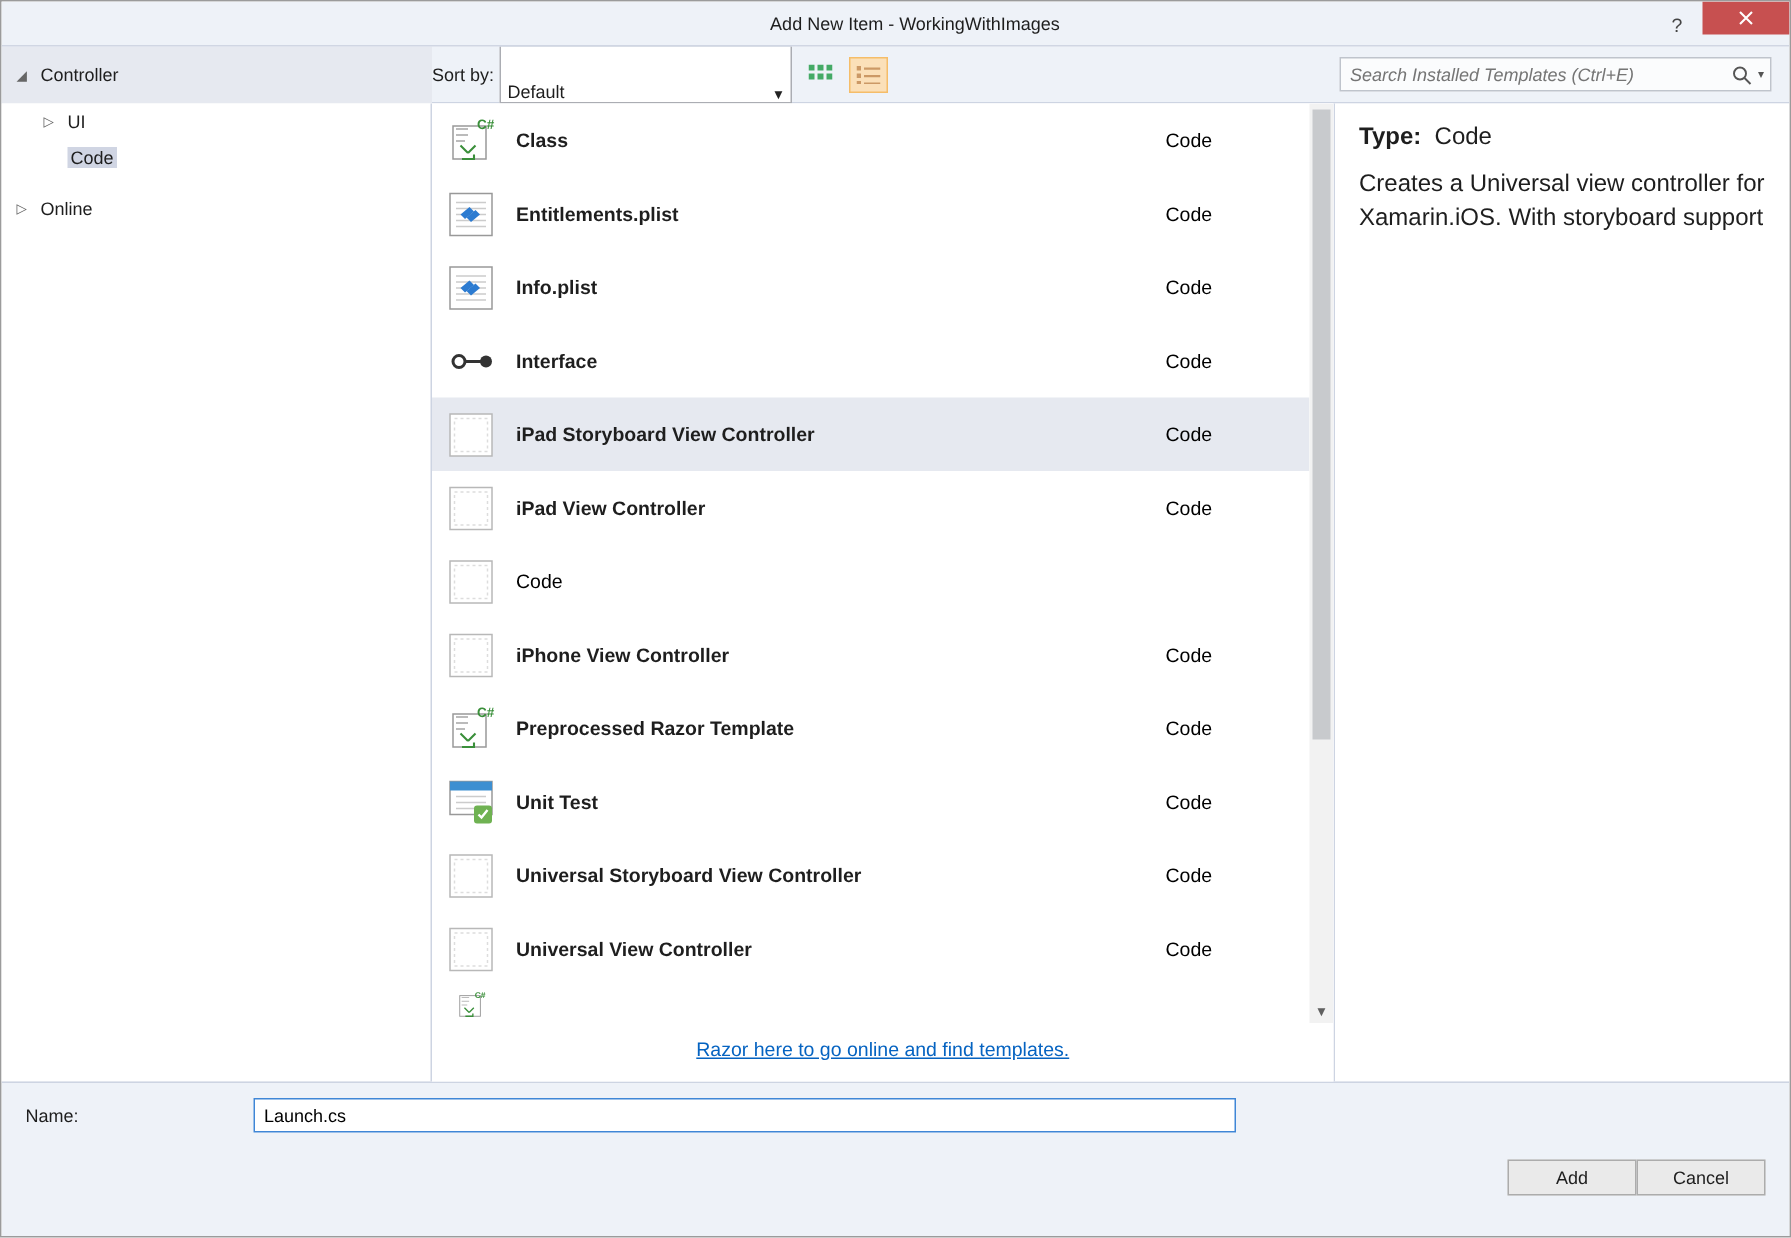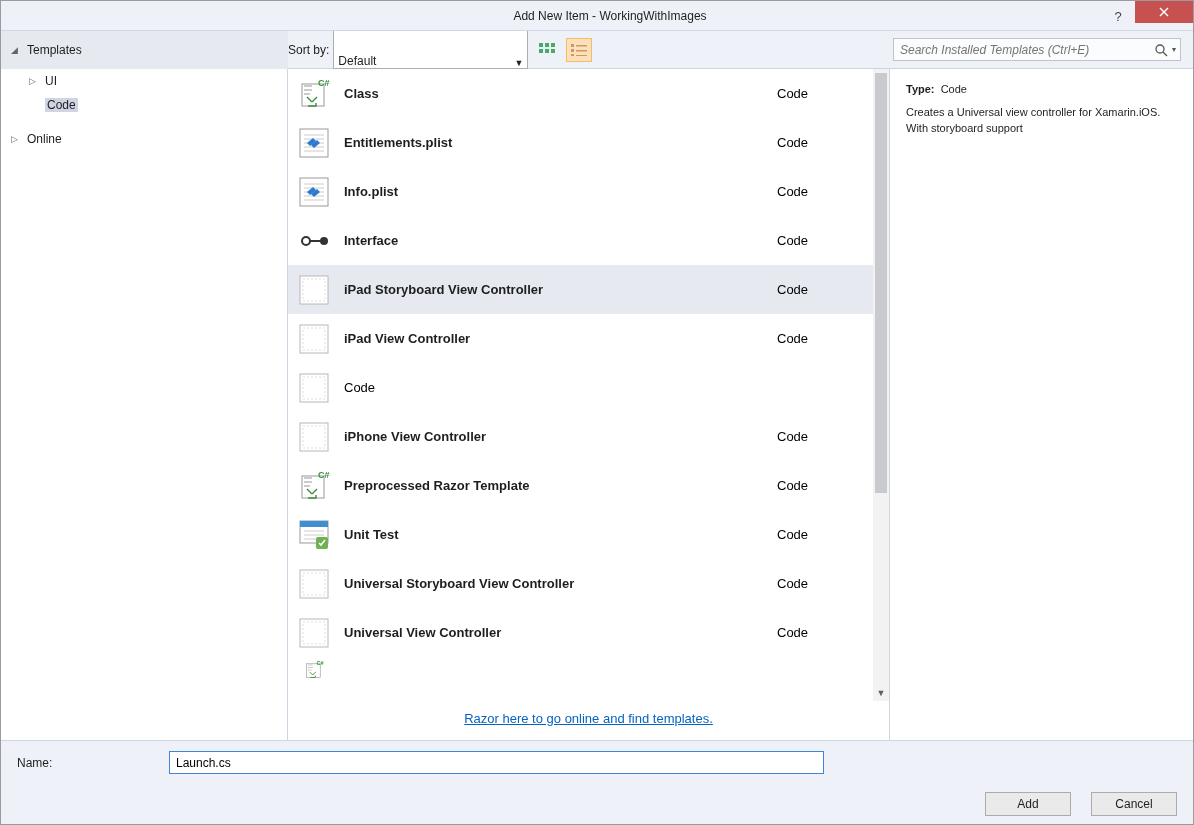--- a/index.html
+++ b/index.html
@@ -49,30 +49,30 @@
 
   .item { height:49px; display:flex; align-items:center; padding:0 16px 0 10px; }
   .item.selected { background:#e6e9f0; }
   .item .icon { width:32px; height:32px; margin-right:14px; display:flex; align-items:center; justify-content:center; }
   .item .name { flex:1; font-size:13px;font-weight:bold; }
   .item .cat { width:80px; text-align:left; font-size:13px; color:#000; }
 
   .online-link { text-align:center; padding:10px 0 14px; }
   .online-link a { color:#0563c1; text-decoration:underline; font-size:13px; }
 
-  .detailpane { width:304px; border-left:1px solid #cdd4e2; padding:14px 16px; font-size:11px; }
+  .detailpane { width:304px; border-left:1px solid #cdd4e2; padding:14px 16px; font-size:16px; }
   .detailpane .type-label { font-weight:bold; }
   .detailpane .desc { margin-top:10px; line-height:1.45; }
 
   
-  .bottom { background:#eef2f8; border-top:1px solid #cdd4e2; padding:10px 16px 8px; }
+  .bottom { background:#eef2f8; border-top:1px solid #cdd4e2; padding:10px 16px 27px; }
   .name-row { display:flex; align-items:center; }
   .name-row .lbl { width:152px; }
   .name-row input { width:655px; height:23px; border:1px solid #3f86d6; padding:0 6px; font-size:12px; outline:none; }
-  .btn-row { display:flex; justify-content:flex-end; gap:20px; margin-top:18px; }
+  .btn-row { display:flex; justify-content:flex-end; gap:0; margin-top:18px; }
   .btn { width:86px; height:24px; border:1px solid #acacac; background:#eaeaea; font-size:12px; display:flex; align-items:center; justify-content:center; }
 
   
   svg { display:block; }
 </style>
 </head>
 <body>
 
 <div class="titlebar">
   <div class="titlebar-title">Add New Item - WorkingWithImages</div>
@@ -84,21 +84,21 @@
         </svg>
     </div>
   </div>
 </div>
 
 <div class="toolbar">
   <div class="left-placeholder">
 
     <div class="tree-item top" style="height:38px;">
       <span class="tree-toggle">◢</span>
-      <span class="lbl">Templates</span>
+      <span class="lbl">Controller</span>
     </div>
   </div>
   <span class="sortby-label">Sort by:</span>
   <div class="sortby-select">
     <span>Default</span>
     <span class="sort-arrow">▼</span>
   </div>
   <div class="viewbtn">
     <svg width="16" height="14" viewBox="0 0 16 14">
       <rect x="0" y="0" width="4" height="4" fill="#4a6"></rect>

